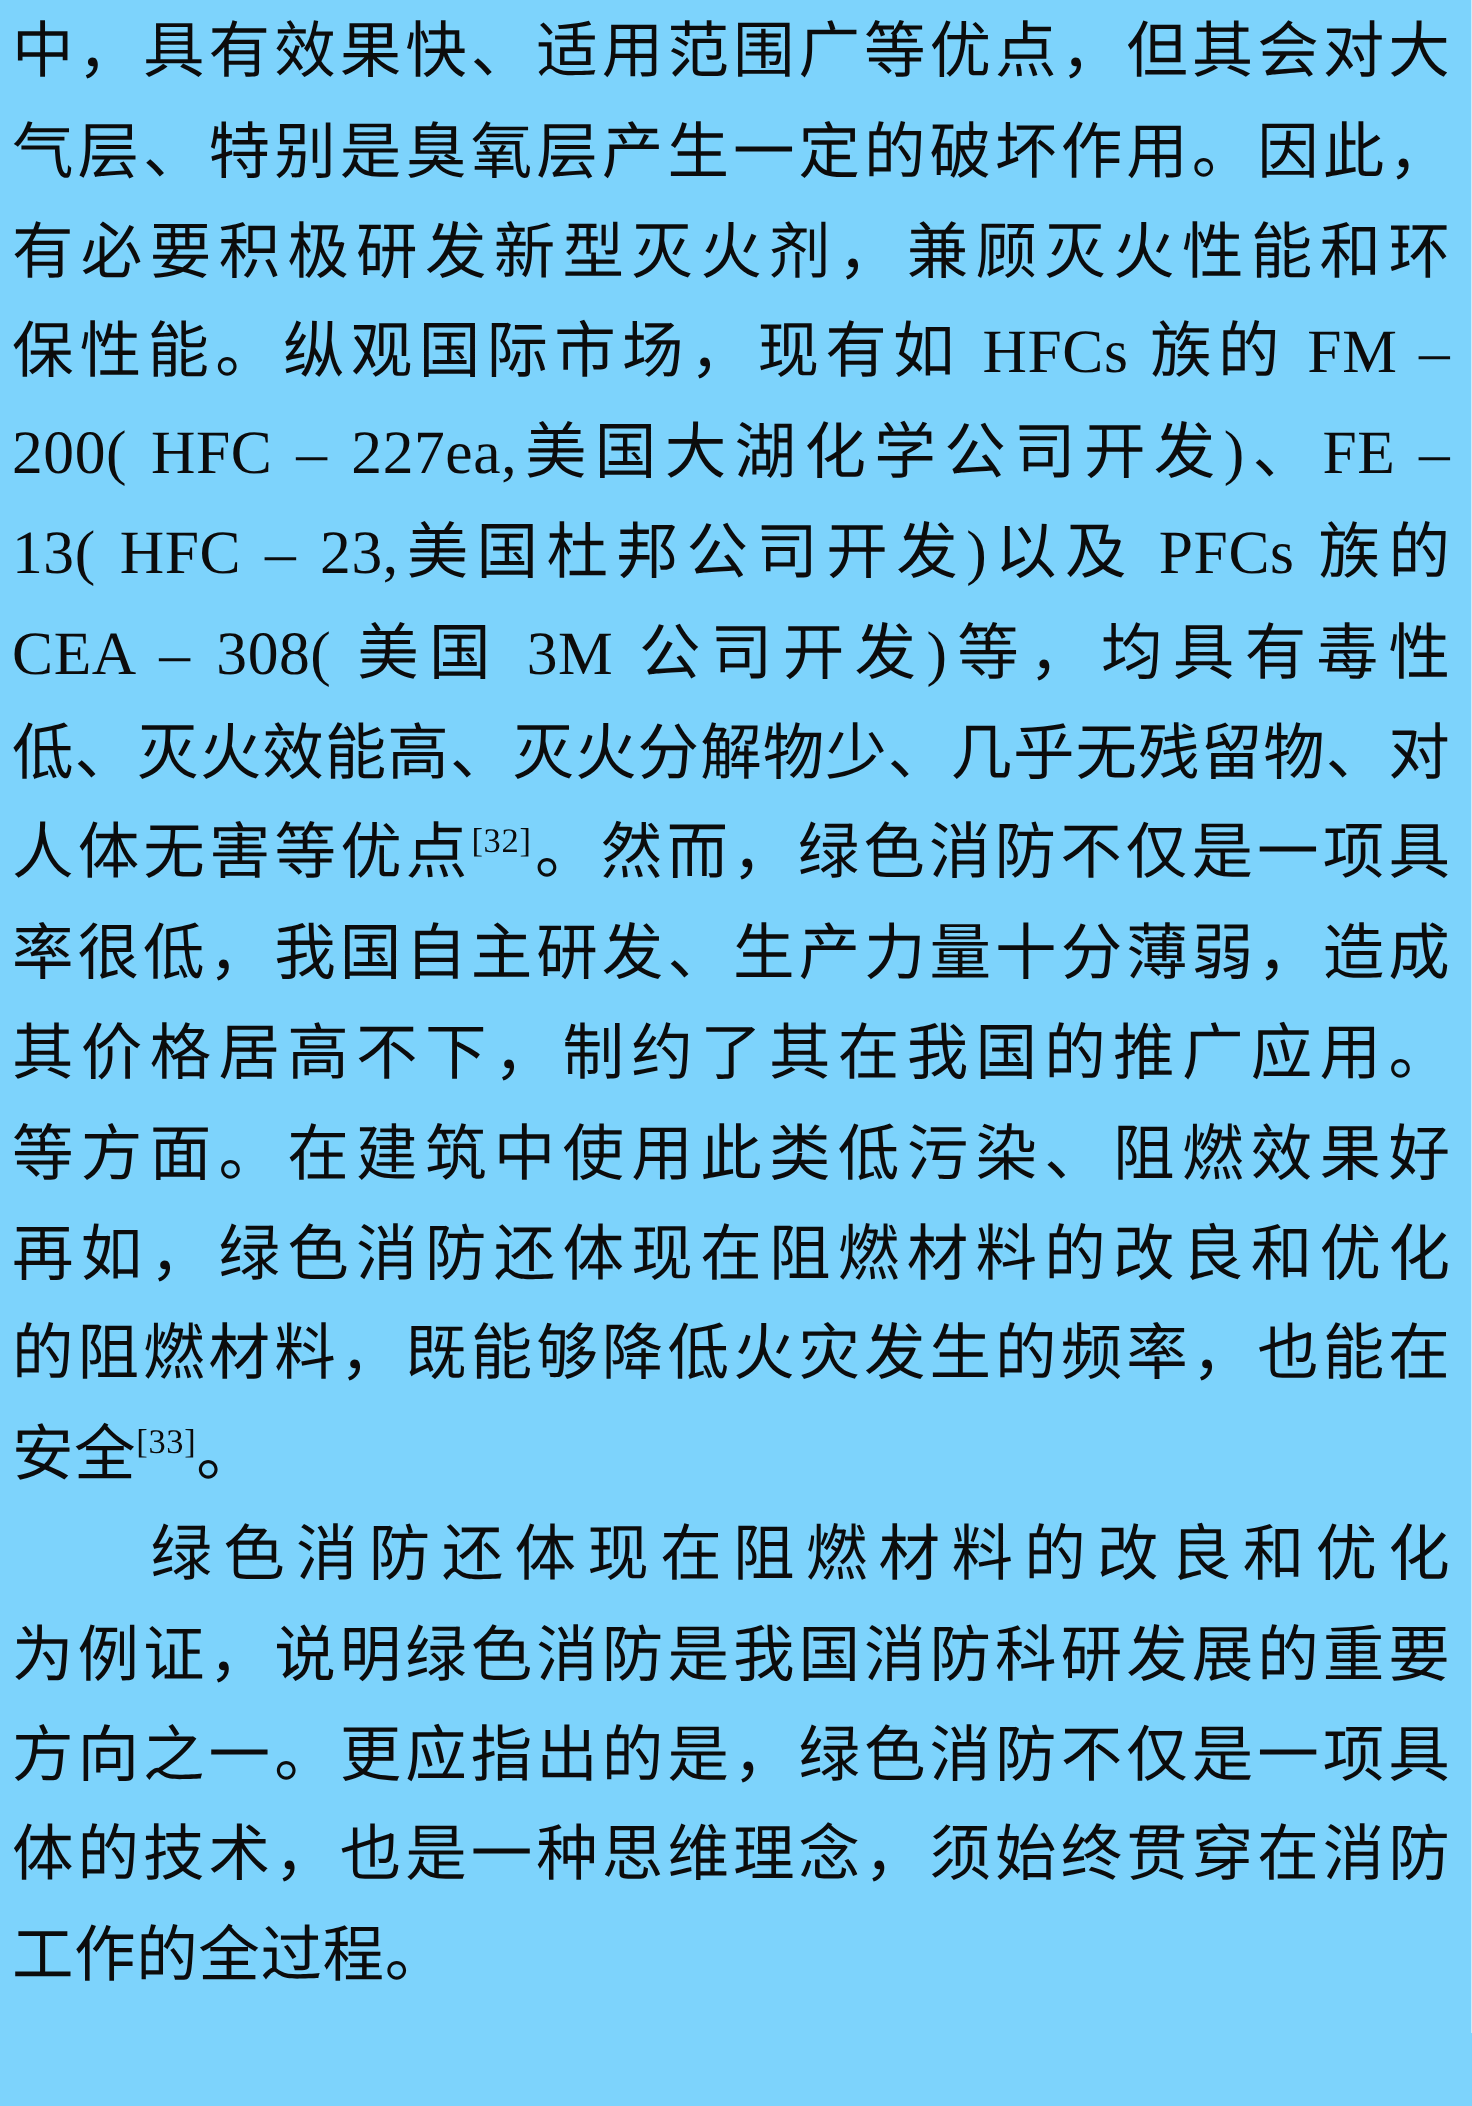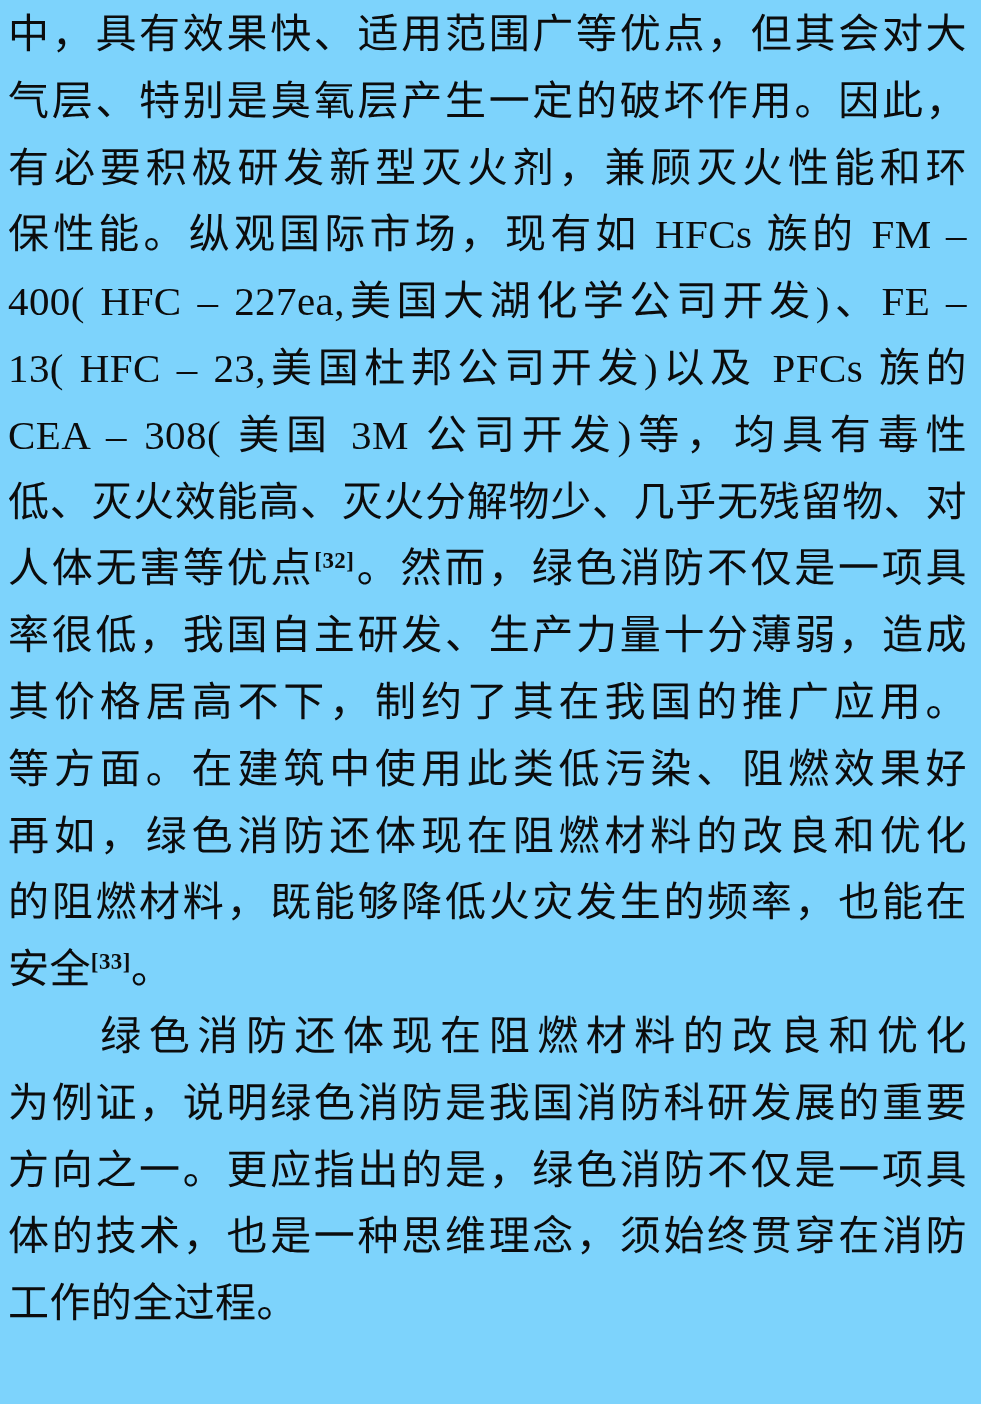--- a/index.html
+++ b/index.html
@@ -35,33 +35,32 @@
     text-align-last: left;
   }
   .line.indent {
     text-indent: 2.25em;
   }
   sup.cite {
     font-size: 0.56em;
     vertical-align: 0.62em;
     line-height: 0;
     letter-spacing: 0.02em;
-    font-weight: bold;
   }
 </style>
 </head>
 <body style="background: rgb(255, 255, 255);">
 
 <main class="page" style="background: #7dd3fc; color: rgb(12, 12, 12);">
   <section class="text-block" id="text-block">
       <div class="line"><span>中，具有效果快、适用范围广等优点，但其会对大</span></div>
       <div class="line"><span>气层、特别是臭氧层产生一定的破坏作用。因此，</span></div>
       <div class="line"><span>有必要积极研发新型灭火剂，兼顾灭火性能和环</span></div>
       <div class="line"><span>保性能。纵观国际市场，现有如 HFCs 族的 FM –</span></div>
-      <div class="line"><span>400( HFC – 227ea,美国大湖化学公司开发)、FE –</span></div>
+      <div class="line"><span>200( HFC – 227ea,美国大湖化学公司开发)、FE –</span></div>
       <div class="line"><span>13( HFC – 23,美国杜邦公司开发)以及 PFCs 族的</span></div>
       <div class="line"><span>CEA – 308( 美国 3M 公司开发)等，均具有毒性</span></div>
       <div class="line"><span>低、灭火效能高、灭火分解物少、几乎无残留物、对</span></div>
       <div class="line"><span>人体无害等优点</span><sup class="cite">[32]</sup><span>。然而，绿色消防不仅是一项具</span></div>
       <div class="line"><span>率很低，我国自主研发、生产力量十分薄弱，造成</span></div>
       <div class="line"><span>其价格居高不下，制约了其在我国的推广应用。</span></div>
       <div class="line"><span>等方面。在建筑中使用此类低污染、阻燃效果好</span></div>
       <div class="line"><span>再如，绿色消防还体现在阻燃材料的改良和优化</span></div>
       <div class="line"><span>的阻燃材料，既能够降低火灾发生的频率，也能在</span></div>
       <div class="line flush"><span>安全</span><sup class="cite">[33]</sup><span>。</span></div>

